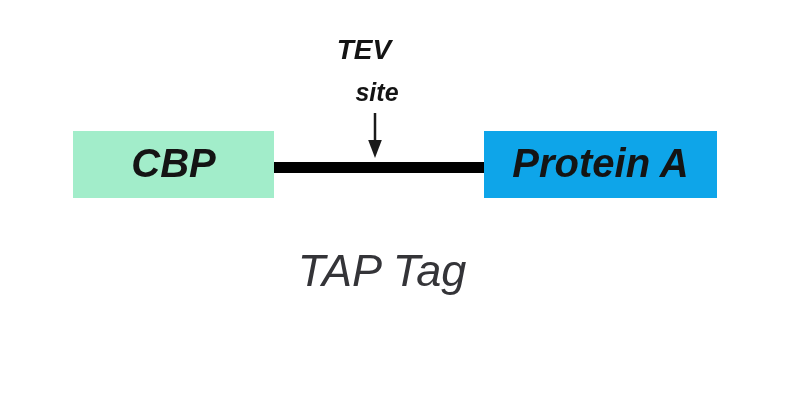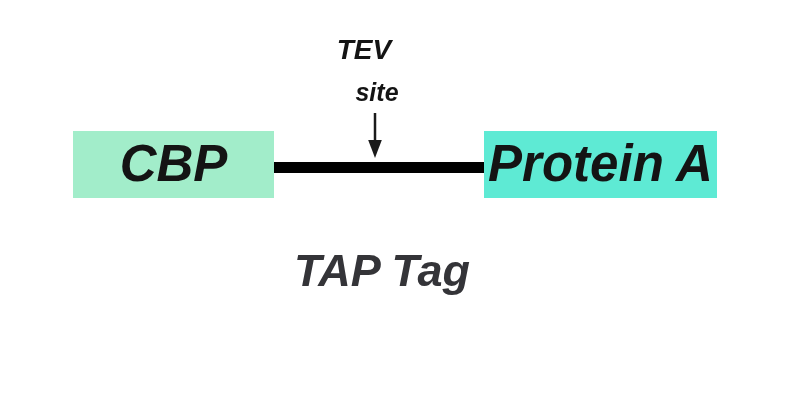--- a/index.html
+++ b/index.html
@@ -27,21 +27,21 @@
     left: 73px;
     width: 201px;
   }
   .box-protein-a {
     left: 484px;
     width: 233px;
   }
   .box-label {
     font-style: italic;
     font-weight: 700;
-    font-size: 51px;
+    font-size: 40px;
     color: #141414;
     letter-spacing: 0px;
     white-space: nowrap;
     padding-bottom: 2px;
   }
   .connector {
     position: absolute;
     left: 272px;
     top: 162px;
     width: 214px;
@@ -83,21 +83,21 @@
   }
   .arrow-svg polygon {
     fill: #1a1a1a;
   }
   .diagram-title {
     position: absolute;
     left: 382px;
     top: 246px;
     transform: translateX(-50%);
     font-style: italic;
-    font-weight: 700;
+    font-weight: 400;
     font-size: 45px;
     line-height: 1.1;
     color: #343438;
     white-space: nowrap;
   }
 </style>
 </head>
 <body>
 
 <div class="canvas">
@@ -110,19 +110,19 @@
     <line x1="10" y1="2" x2="10" y2="31"></line>
     <polygon points="3.2,29 16.8,29 10,47"></polygon>
   </svg>
 
   <div class="connector"></div>
 
   <div class="box box-cbp" style="background: rgb(162, 237, 202);">
     <span class="box-label">CBP</span>
   </div>
 
-  <div class="box box-protein-a" style="background: #5eead4;">
+  <div class="box box-protein-a" style="background: #0ea5e9;">
     <span class="box-label">Protein A</span>
   </div>
 
   <div class="diagram-title">TAP Tag</div>
 
 </div>
 
 </body></html>

